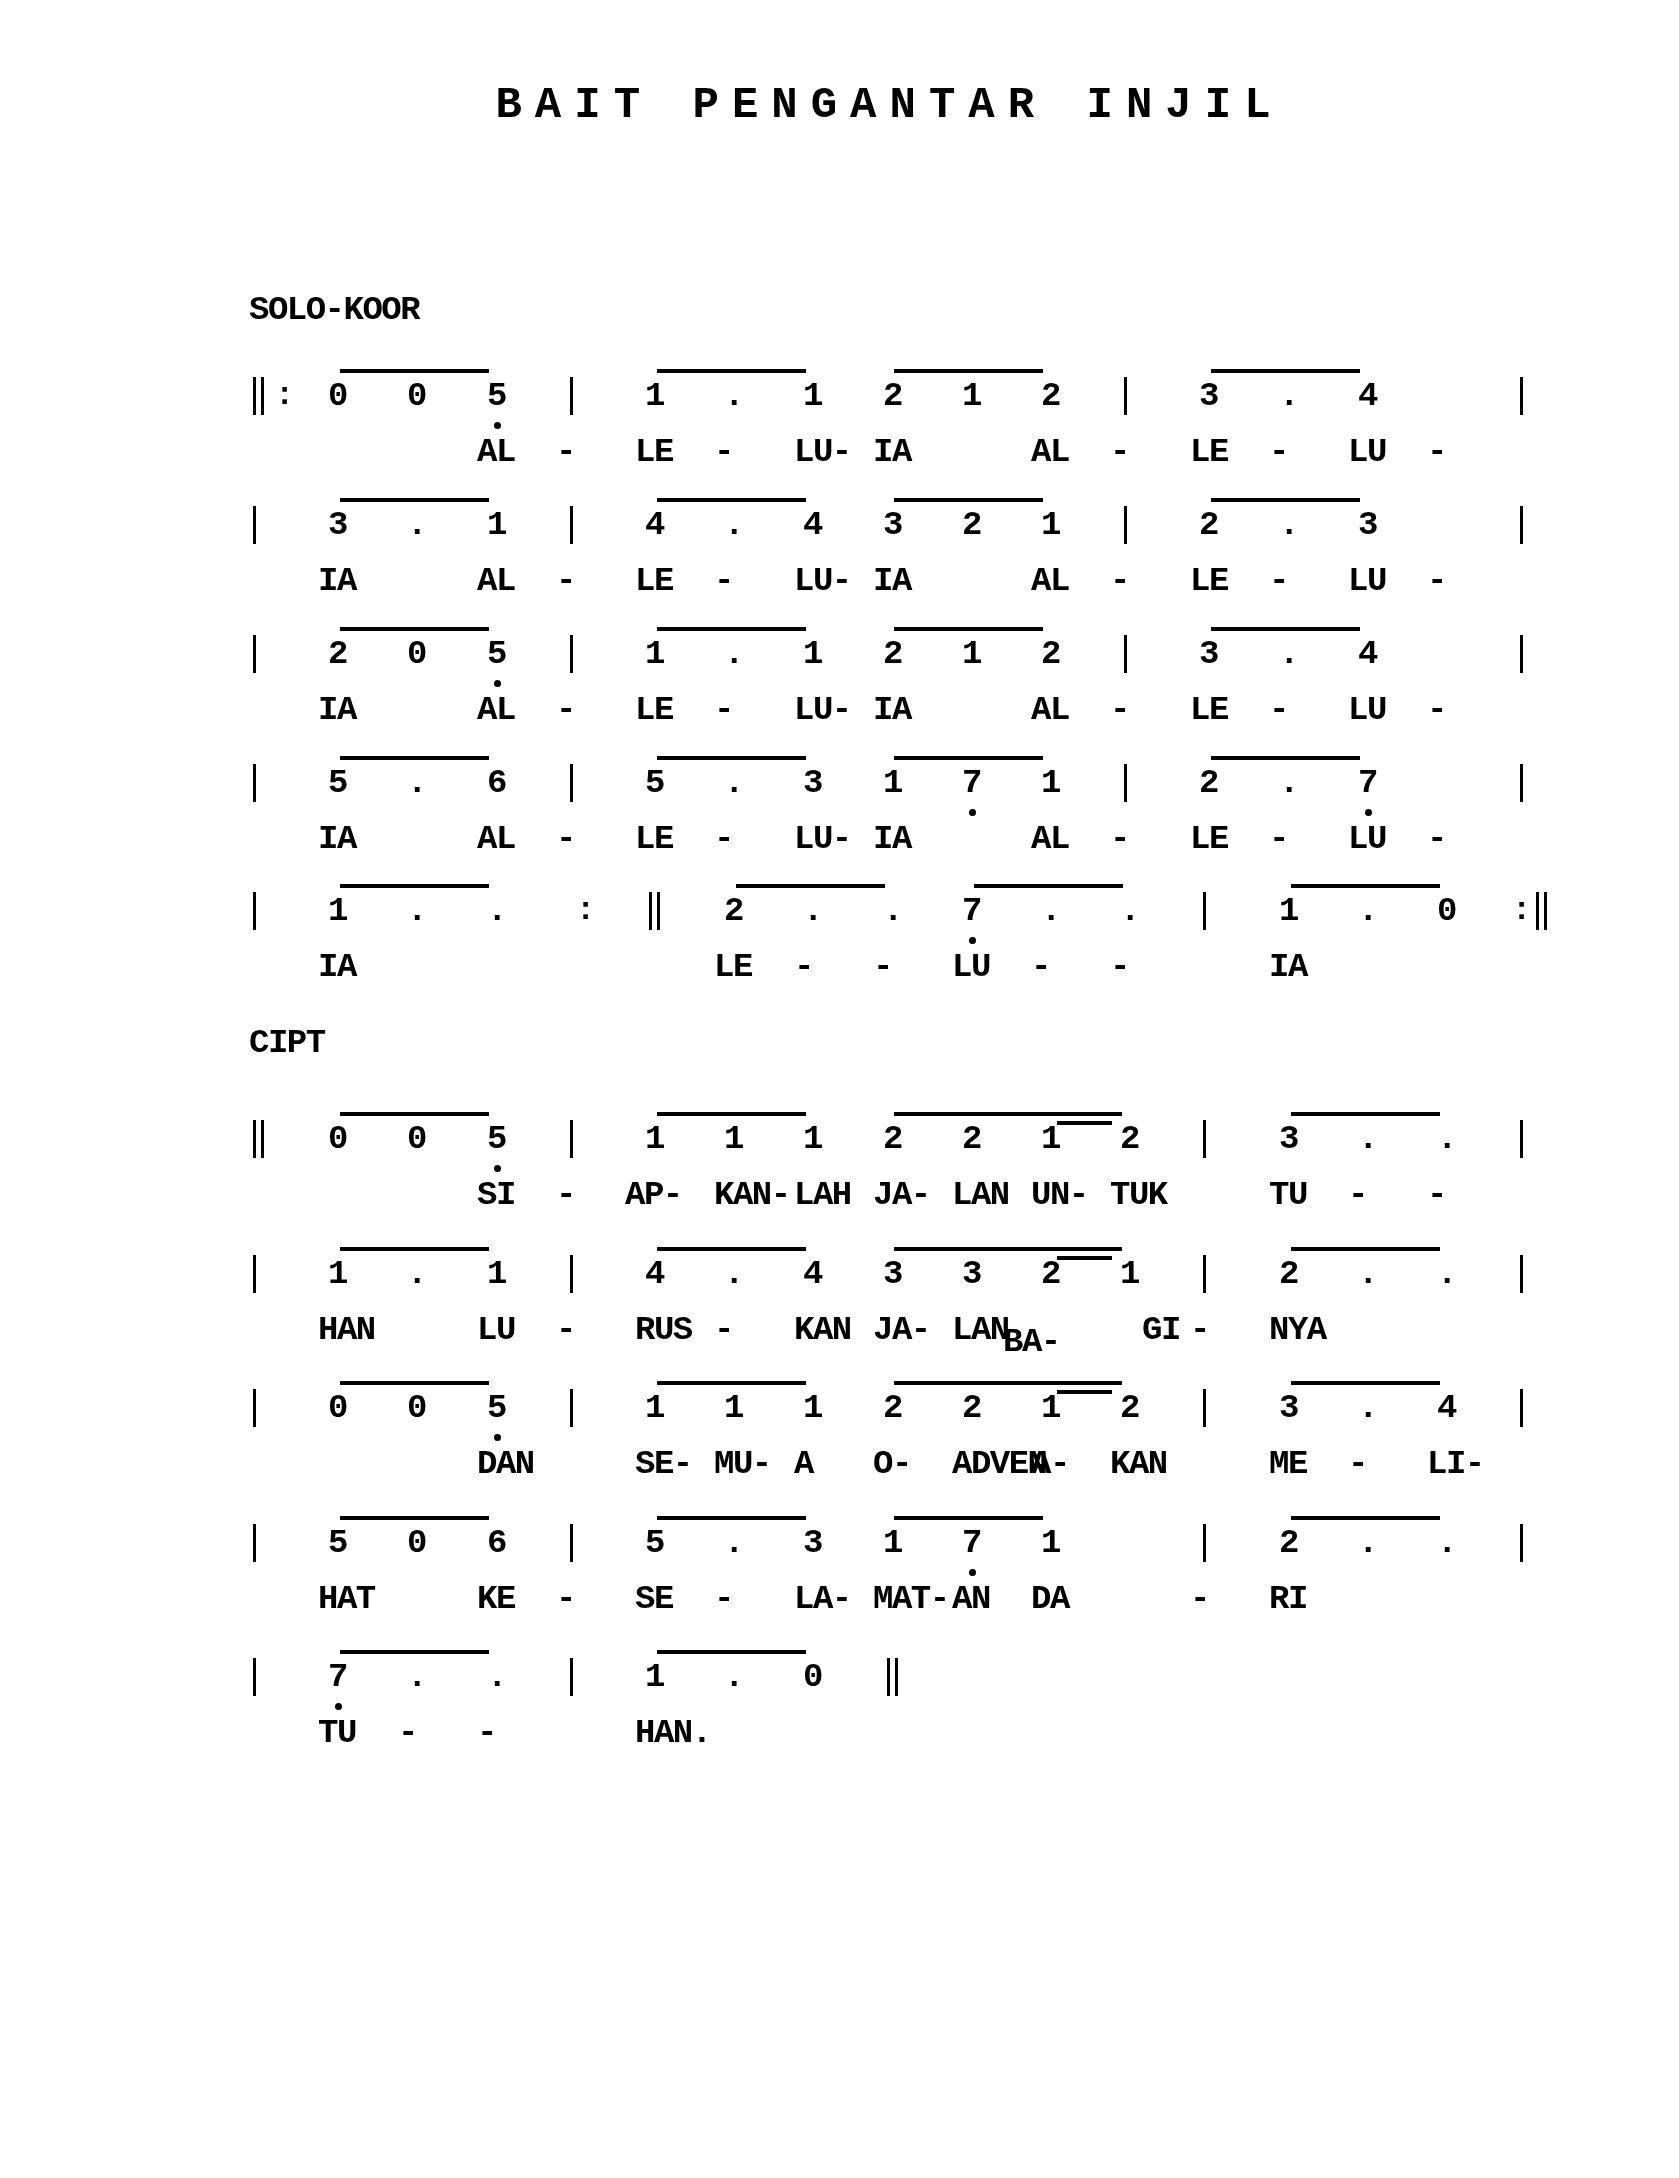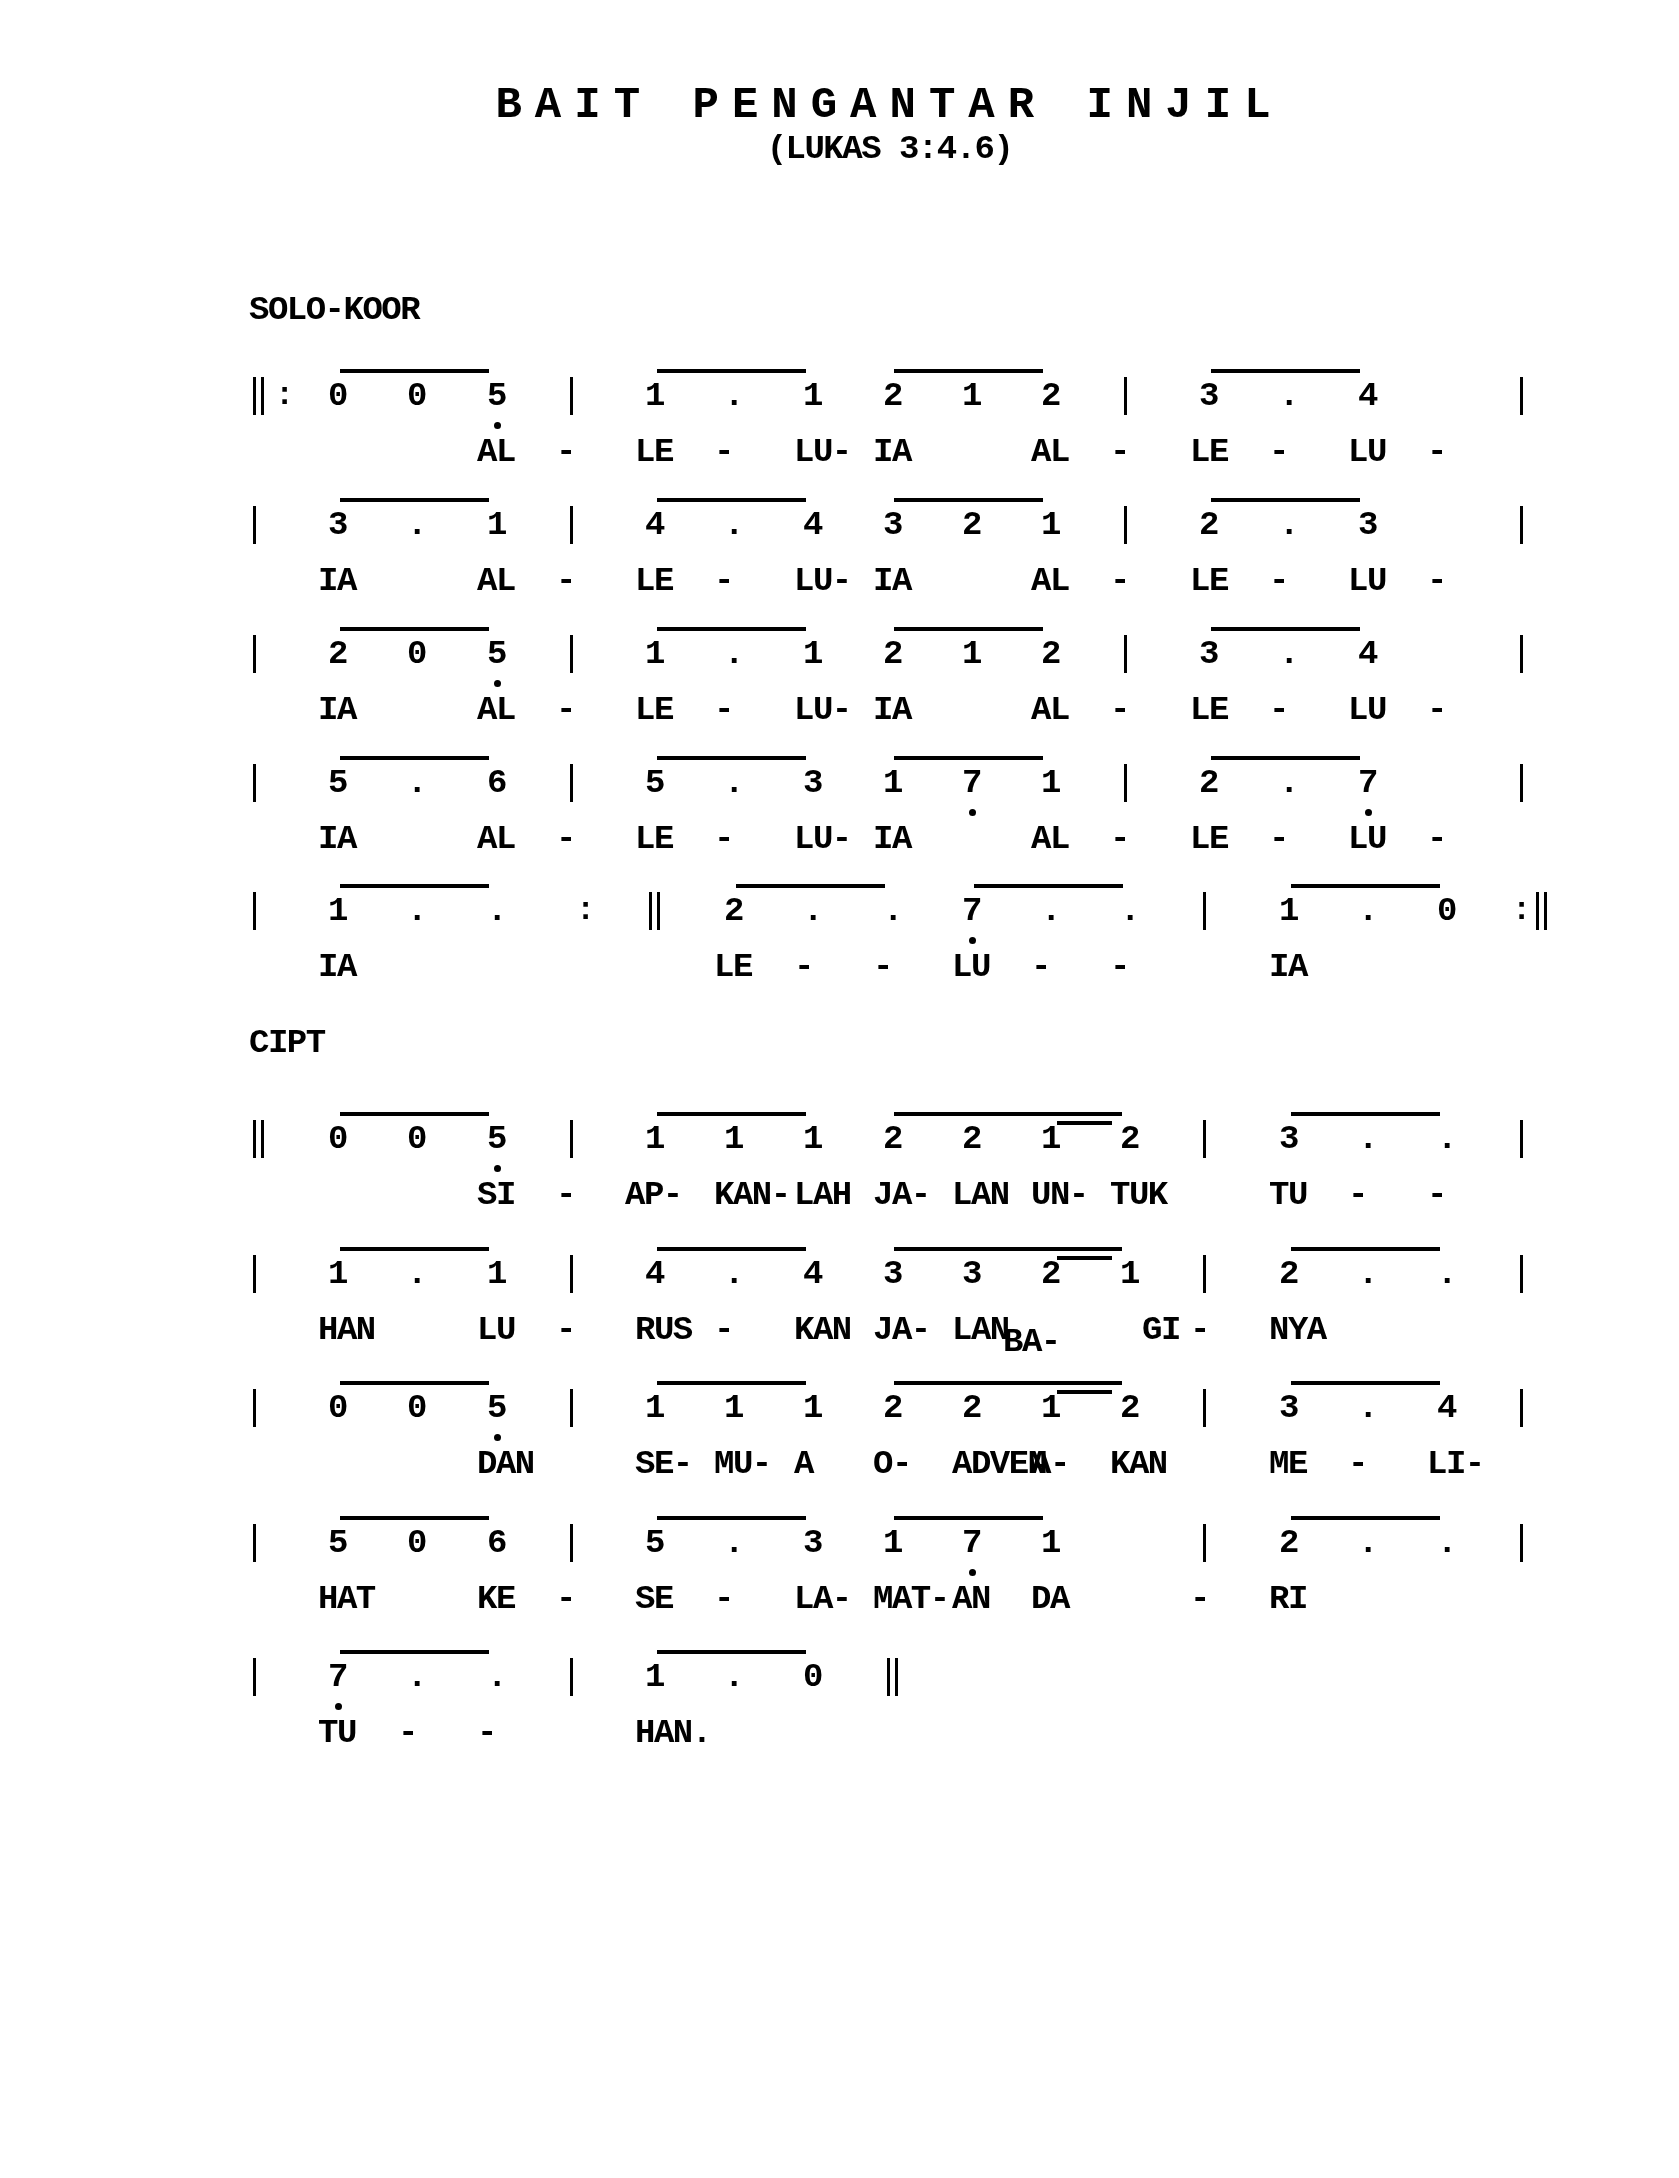--- a/index.html
+++ b/index.html
@@ -25,21 +25,20 @@
   .oct-dot{position:absolute;left:7px;top:49px;width:7px;height:7px;background:#000;border-radius:50%;}
   .lyric-cell{position:absolute;top:73px;font-weight:bold;font-size:34px;letter-spacing:-1.5px;
               line-height:44px;white-space:pre;}
 </style>
 </head>
 <body>
 
 <div class="page">
   <div class="content">
     <div class="title">BAIT PENGANTAR INJIL</div>
-    <div class="subtitle">(LUKAS 3:4.6)</div>
     <div id="staff-area">
         <div class="section-label" style="top: 291px;">SOLO-KOOR</div>
         <div class="staff-line" style="top: 357px;">
           <div class="beam" style="left: 91px; width: 149px; top: 12px;"></div>
           <div class="beam" style="left: 408px; width: 149px; top: 12px;"></div>
           <div class="beam" style="left: 645px; width: 149px; top: 12px;"></div>
           <div class="beam" style="left: 962px; width: 149px; top: 12px;"></div>
           <div class="note-cell bars" style="left: 0px;"><div class="vbar"></div><div class="vbar"></div><span class="colon">:</span></div>
           <div class="note-cell" style="left: 79px;"><span>0</span></div>
           <div class="note-cell" style="left: 158px;"><span>0</span></div>

